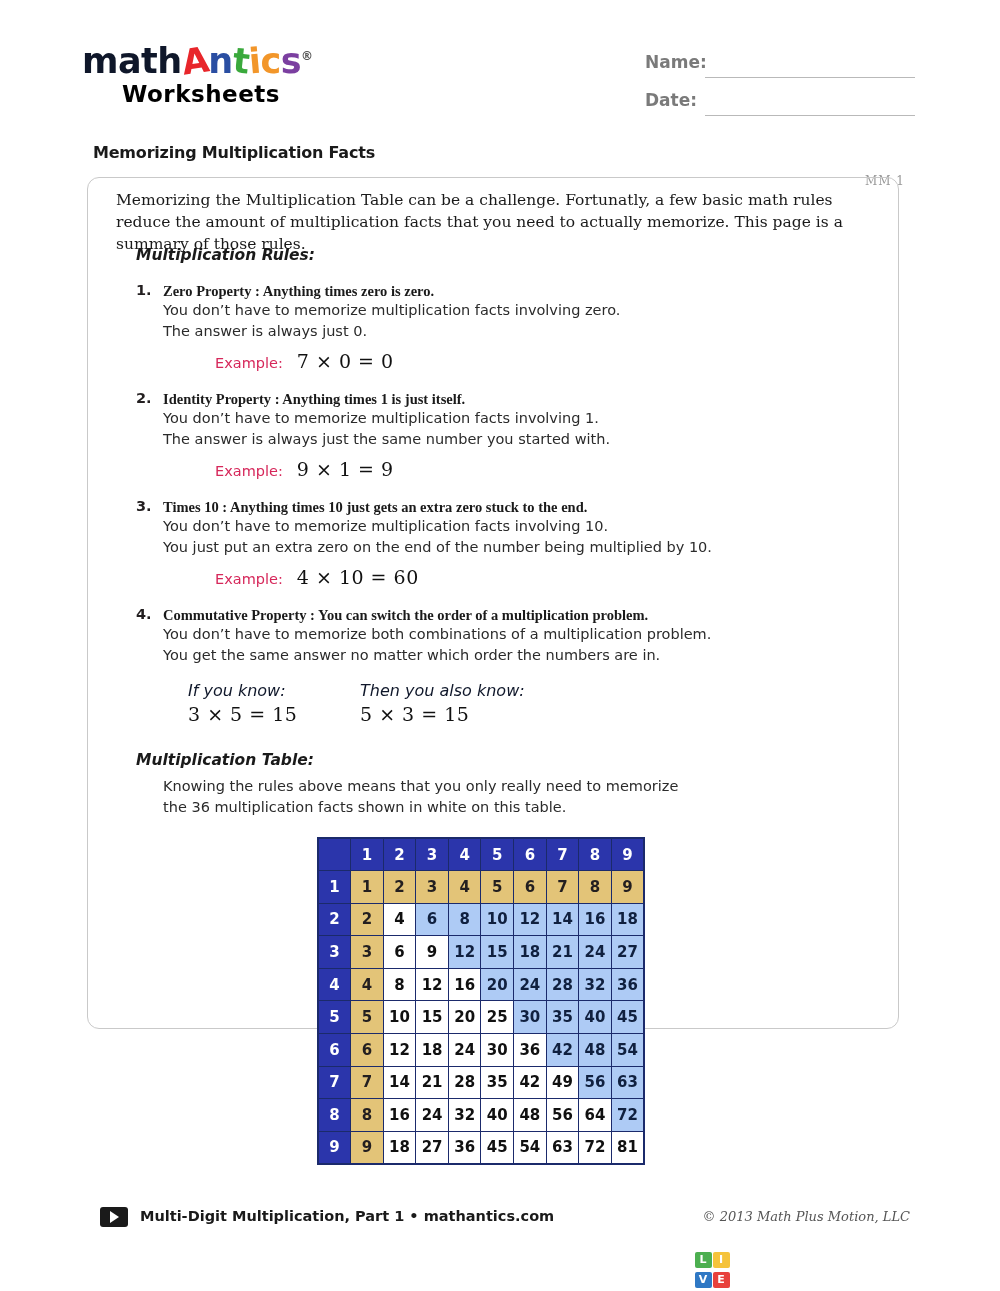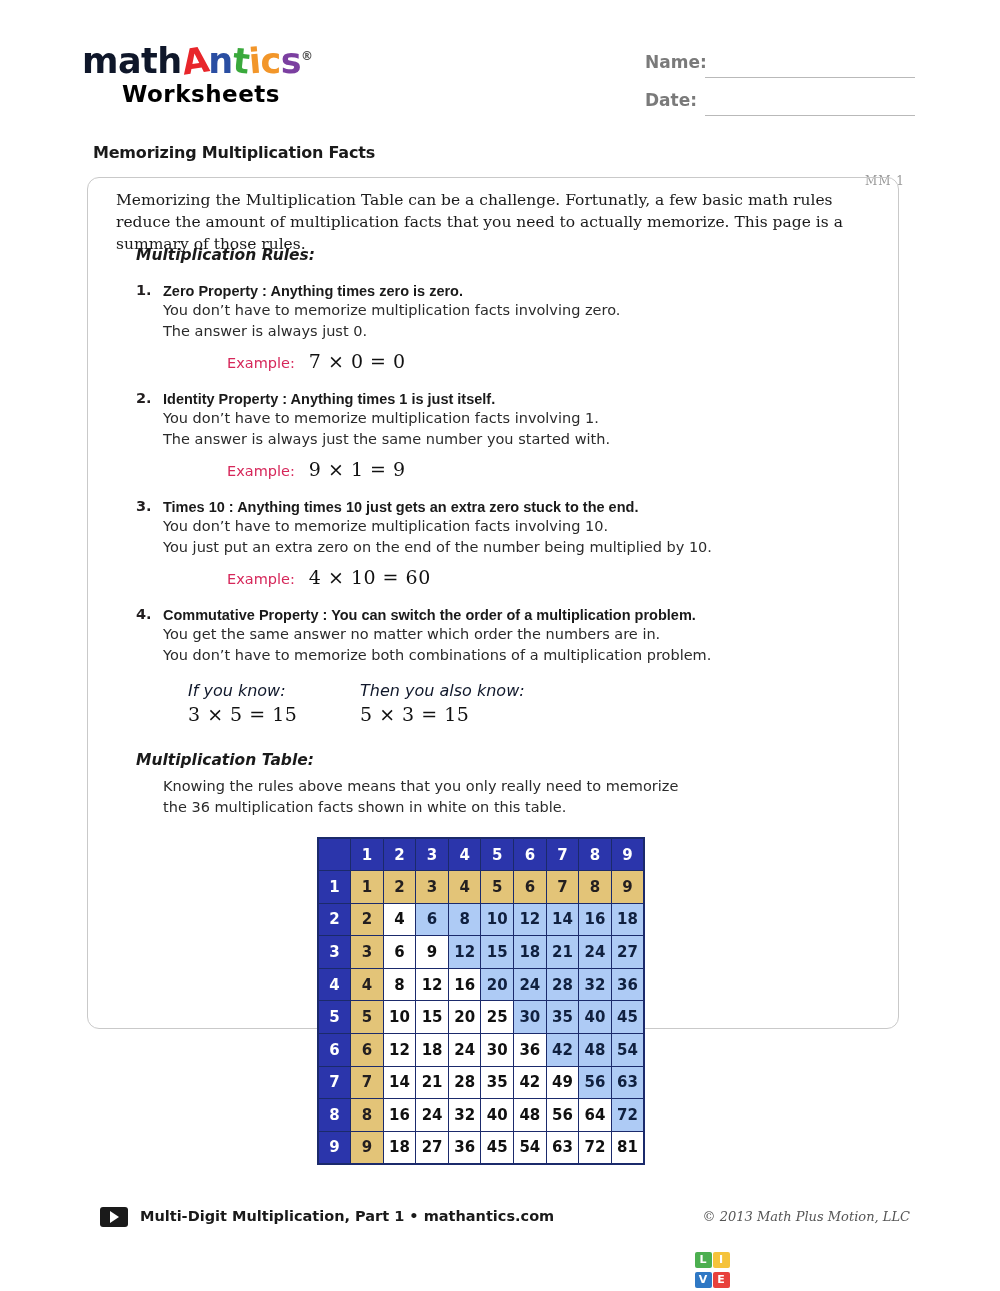--- a/index.html
+++ b/index.html
@@ -141,21 +141,21 @@
   }
   .rule-num {
     position: absolute;
     left: 0; top: 0;
     font-family: "DejaVu Sans", sans-serif;
     font-size: 14.5px;
     font-weight: bold;
   }
   .rule-body { margin-left: 27px; }
   .rule-title {
-    font-family: Liberation Sans, sans-serif;
+    font-family: Liberation Serif, serif;
     font-size: 14.5px;
     font-weight: bold;
     color: #1a1a1a;
     line-height: 1.25;
   }
   .rule-line {
     font-family: "DejaVu Sans", sans-serif;
     font-size: 14.5px;
     color: #2b2b2b;
     line-height: 1.43;
@@ -163,21 +163,20 @@
   .example-row {
     margin-top: 8px;
     margin-left: 52px;
     white-space: nowrap;
   }
   .example-label {
     font-family: "DejaVu Sans", sans-serif;
     font-size: 14.5px;
     font-weight: normal;
     color: #d6275a;
-    margin-left: 12px;
   }
   .equation {
     font-family: "DejaVu Serif", serif;
     font-size: 19px;
     color: #111111;
     margin-left: 14px;
     letter-spacing: 0.5px;
   }
 
   .comm-examples {
@@ -397,22 +396,22 @@
       <div class="example-row">
         <span class="example-label">Example:</span><span class="equation">4 × 10 = 60</span>
       </div>
     </div>
   </div>
 
   <div class="rule" style="top:428px;">
     <span class="rule-num">4.</span>
     <div class="rule-body">
       <div class="rule-title">Commutative Property : You can switch the order of a multiplication problem.</div>
+      <div class="rule-line">You don’t have to memorize both combinations of a multiplication problem.</div>
       <div class="rule-line">You get the same answer no matter which order the numbers are in.</div>
-      <div class="rule-line">You don’t have to memorize both combinations of a multiplication problem.</div>
     </div>
   </div>
 
   <div class="comm-examples" style="top:503px;">
     <div class="comm-col">
       <div class="comm-label">If you know:</div>
       <div class="comm-eq">3 × 5 = 15</div>
     </div><div class="comm-col">
       <div class="comm-label">Then you also know:</div>
       <div class="comm-eq">5 × 3 = 15</div>

